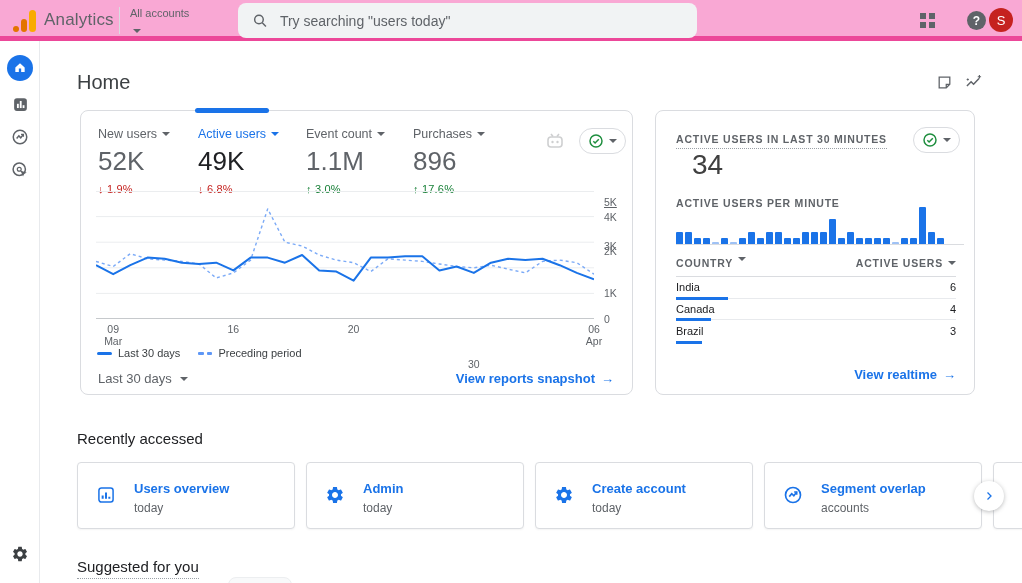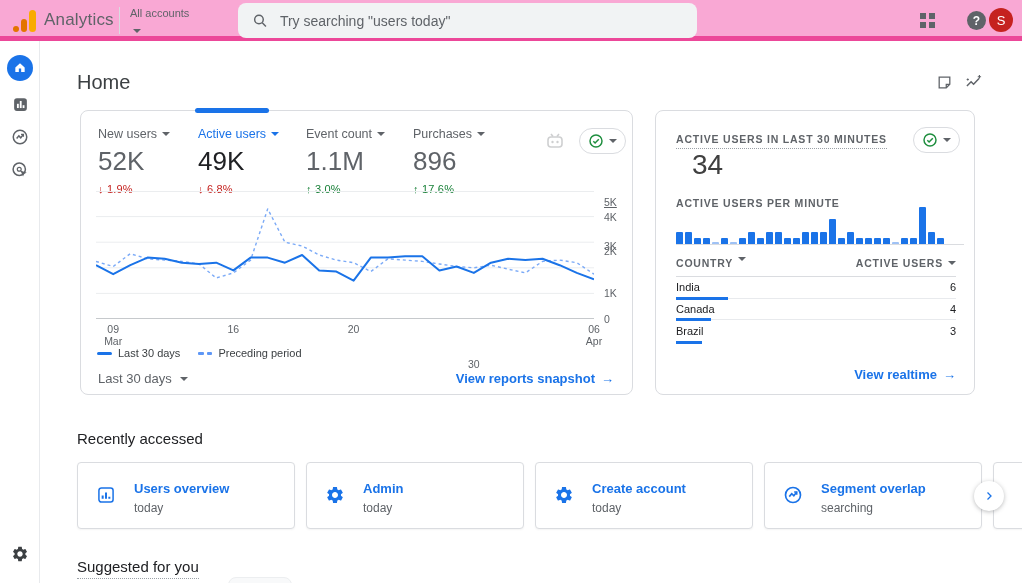--- a/index.html
+++ b/index.html
@@ -430,21 +430,21 @@
 </div>
 <div class="recent-card" id="recent-card-3">
   <span class="rc-icon">
     <svg width="20" height="20" viewBox="0 0 24 24" fill="none" stroke="#1a73e8" stroke-width="2">
         <circle cx="12" cy="12" r="9"></circle>
         <path d="M7.5 14 L10.5 10.5 L13 13 L16.5 8.5"></path>
         <path d="M13.4 8.5 h3.1 v3.1" stroke-width="1.8"></path>
       </svg>
   </span>
   <div class="rc-label">Segment overlap</div>
-  <div class="rc-time">searching</div>
+  <div class="rc-time">accounts</div>
 </div>
 <div class="recent-card" id="recent-card-sliver"></div>
 <div id="carousel-next">
   <svg width="12" height="12" viewBox="0 0 24 24" fill="none" stroke="#1a73e8" stroke-width="2.6">
       <path d="M9 5 l7 7 -7 7"></path>
     </svg>
 </div>
 
 <div class="section-title" id="suggested-title">Suggested for you</div>
 <div id="bottom-pill"></div>

